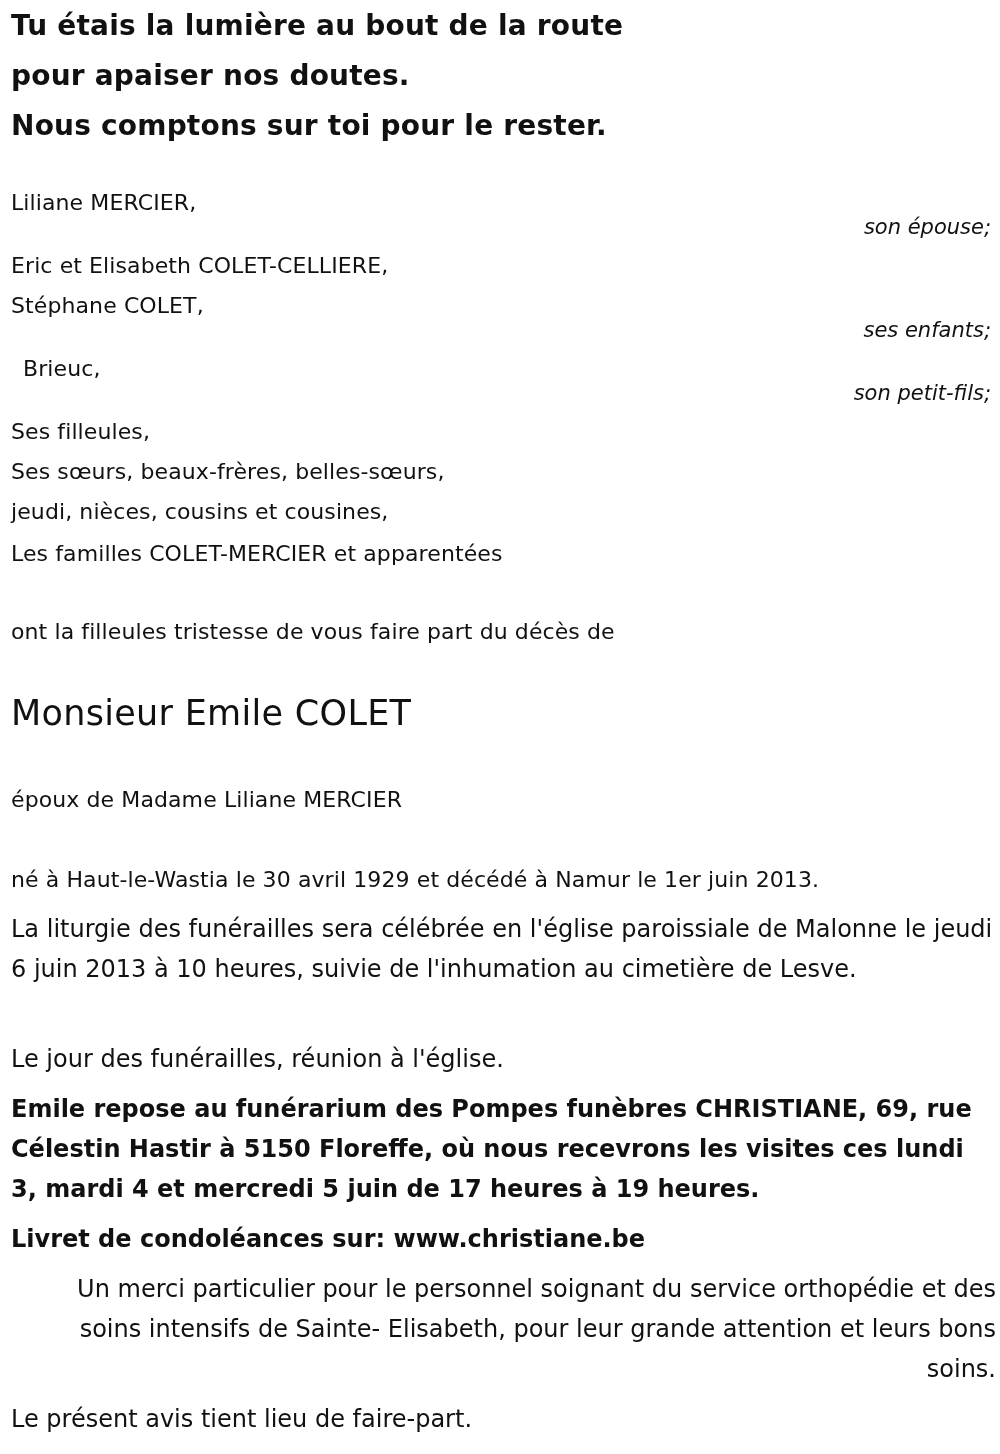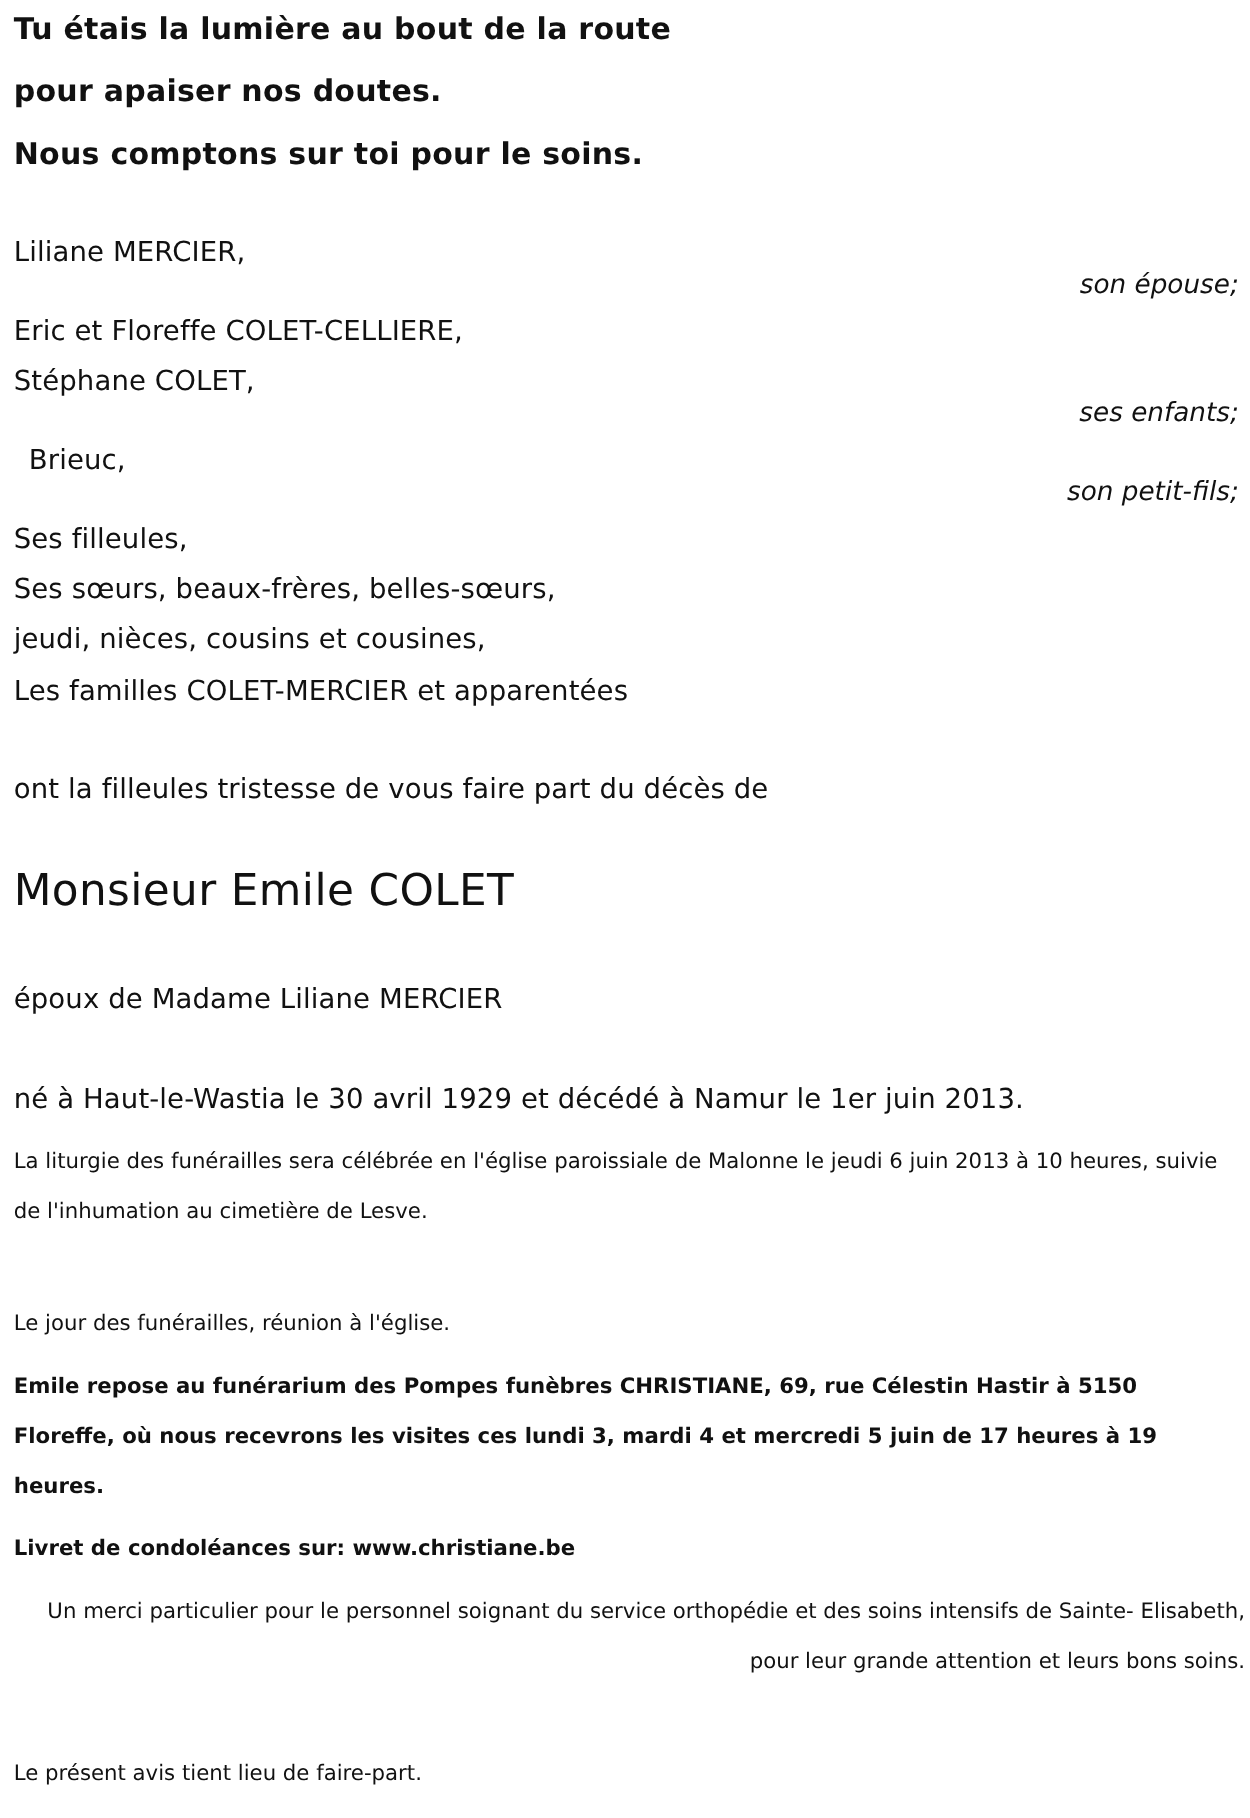--- a/index.html
+++ b/index.html
@@ -21,21 +21,21 @@
       top: 0;
       width: 980px;
     }
     .abs {
       position: absolute;
       left: 0;
       white-space: nowrap;
     }
     .poem {
       font-weight: bold;
-      font-size: 24px;
+      font-size: 28px;
       letter-spacing: 0.2px;
     }
     .body {
       font-size: 22px;
       letter-spacing: 0.1px;
     }
     .role {
       position: absolute;
       right: 0;
       font-style: italic;
@@ -48,38 +48,38 @@
       font-size: 35px;
       letter-spacing: 0.3px;
     }
     .bold {
       font-weight: bold;
     }
     .para {
       position: absolute;
       left: 0;
       width: 985px;
-      font-size: 17px;
+      font-size: 24px;
       line-height: 40px;
       white-space: normal;
     }
   </style>
 </head>
 <body>
 
 <div class="page">
 
   <div class="abs poem" style="top:9px;">Tu étais la lumière au bout de la route</div>
   <div class="abs poem" style="top:59px;">pour apaiser nos doutes.</div>
-  <div class="abs poem" style="top:109px;">Nous comptons sur toi pour le soins.</div>
+  <div class="abs poem" style="top:109px;">Nous comptons sur toi pour le rester.</div>
 
   <div class="abs body" style="top:190px;">Liliane MERCIER,</div>
   <div class="role" style="top:215px;">son épouse;</div>
 
-  <div class="abs body" style="top:253px;">Eric et Floreffe COLET-CELLIERE,</div>
+  <div class="abs body" style="top:253px;">Eric et Elisabeth COLET-CELLIERE,</div>
   <div class="abs body" style="top:293px;">Stéphane COLET,</div>
   <div class="role" style="top:318px;">ses enfants;</div>
 
   <div class="abs body" style="top:356px;margin-left:12px;">Brieuc,</div>
   <div class="role" style="top:381px;">son petit-fils;</div>
 
   <div class="abs body" style="top:419px;">Ses filleules,</div>
   <div class="abs body" style="top:459px;">Ses sœurs, beaux-frères, belles-sœurs,</div>
   <div class="abs body" style="top:499px;">jeudi, nièces, cousins et cousines,</div>
   <div class="abs body" style="top:541px;">Les familles COLET-MERCIER et apparentées</div>

